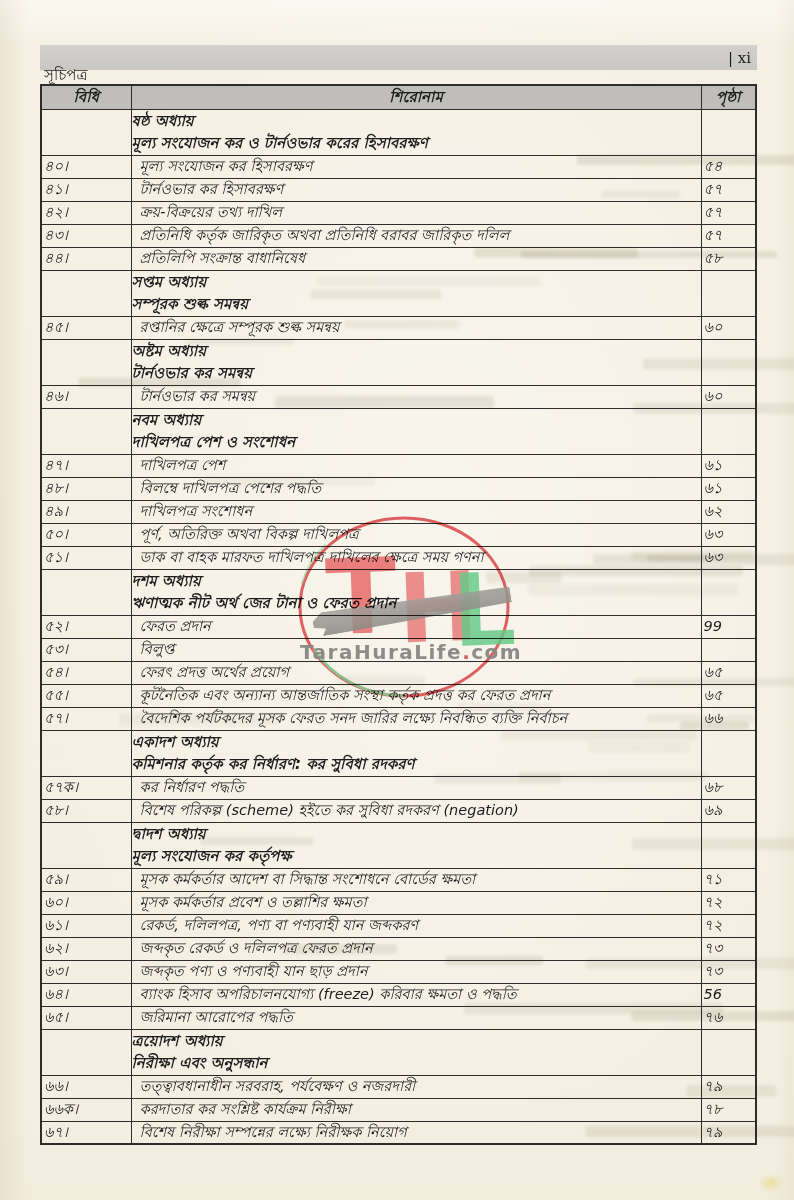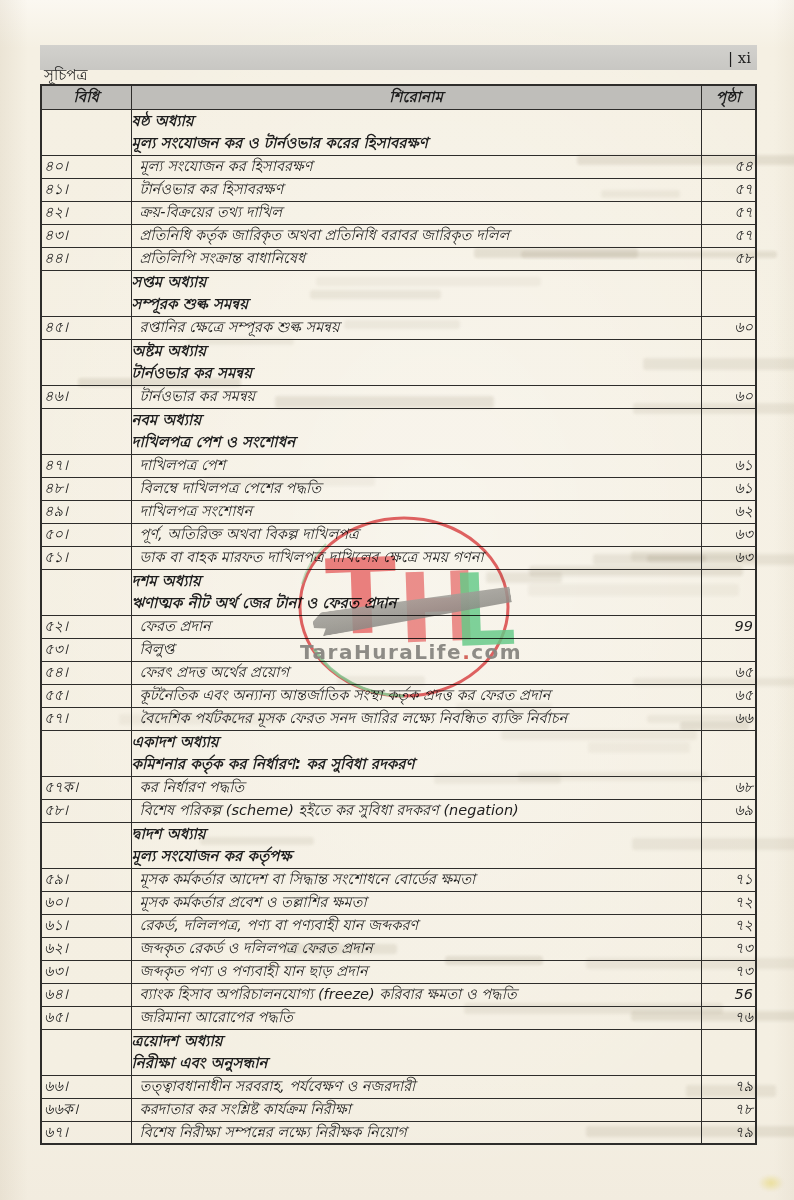--- a/index.html
+++ b/index.html
@@ -42,21 +42,21 @@
   table.toc col.c-rule { width: 90px; }
   table.toc col.c-page { width: 55px; }
   table.toc, table.toc th, table.toc td { border: 1px solid #2e2d2b; }
   table.toc { border-width: 2px; font-style: italic; }
   table.toc th {
     background: #bfbeba; height: 24px; font-weight: bold; font-size: 15px;
     padding: 1px 2px;
   }
   td.rule-cell  { text-align: left; height: 23px; padding: 1px 2px; }
   td.title-cell { text-align: left; padding: 1px 4px 1px 8px; overflow: hidden; white-space: nowrap; }
-  td.page-cell  { text-align: right; padding: 1px 2px; }
+  td.page-cell  { text-align: left; padding: 1px 2px; }
   tr.chapter-row td { height: 46px; }
   .ch-line { text-align: left; font-weight: bold; font-size: 15px; height: 22px; line-height: 22px; white-space: nowrap; overflow: hidden; }
 
   
   #bleed { position:absolute; inset:0; pointer-events:none; }
   #bleed .streak {
     position:absolute; background: rgba(148,138,116,0.20);
     border-radius: 3px; filter: blur(1.4px);
   }
 

